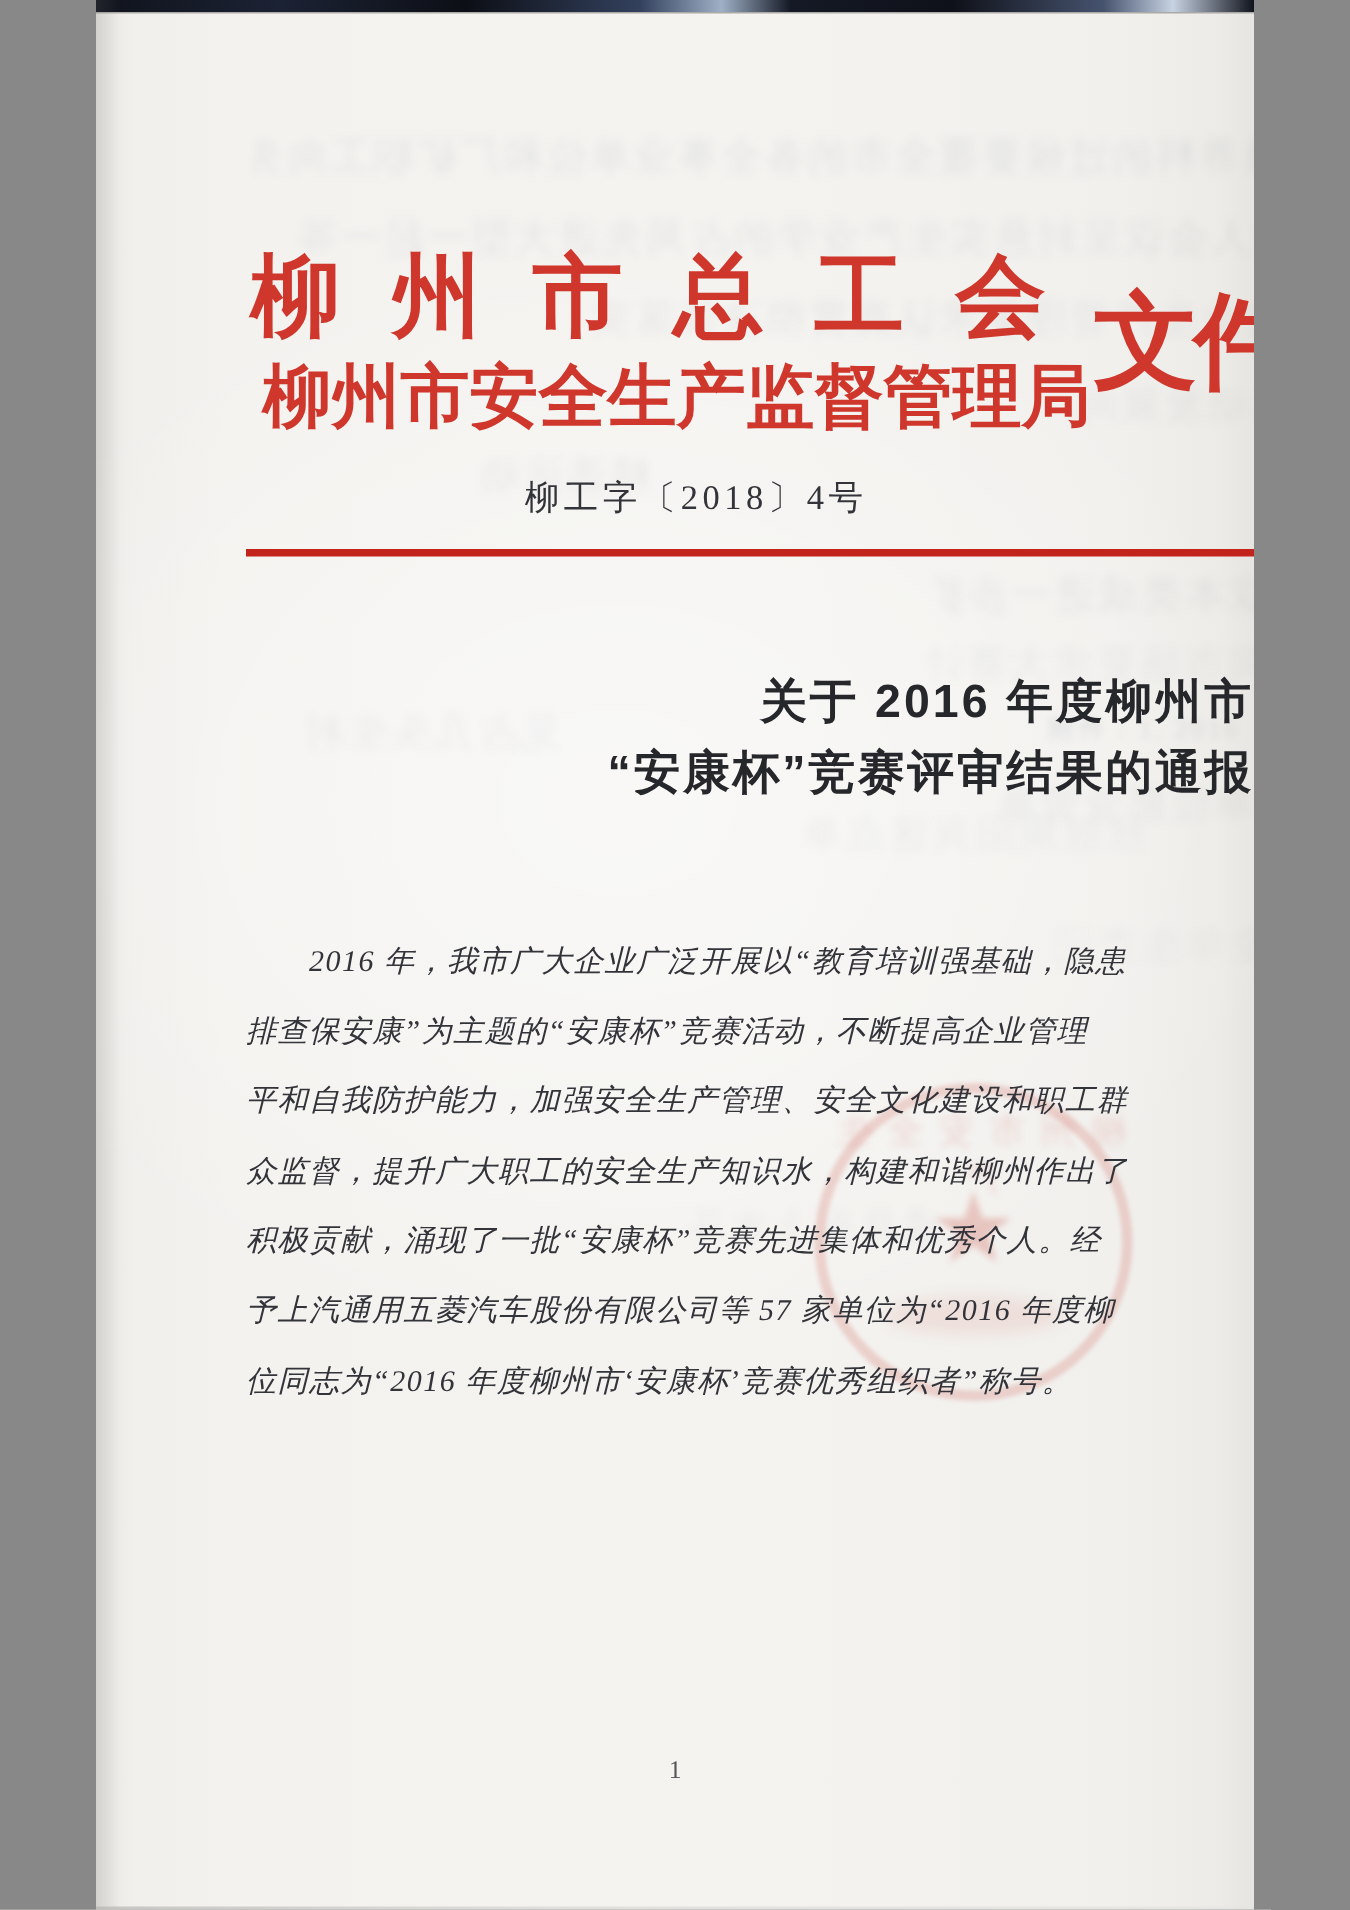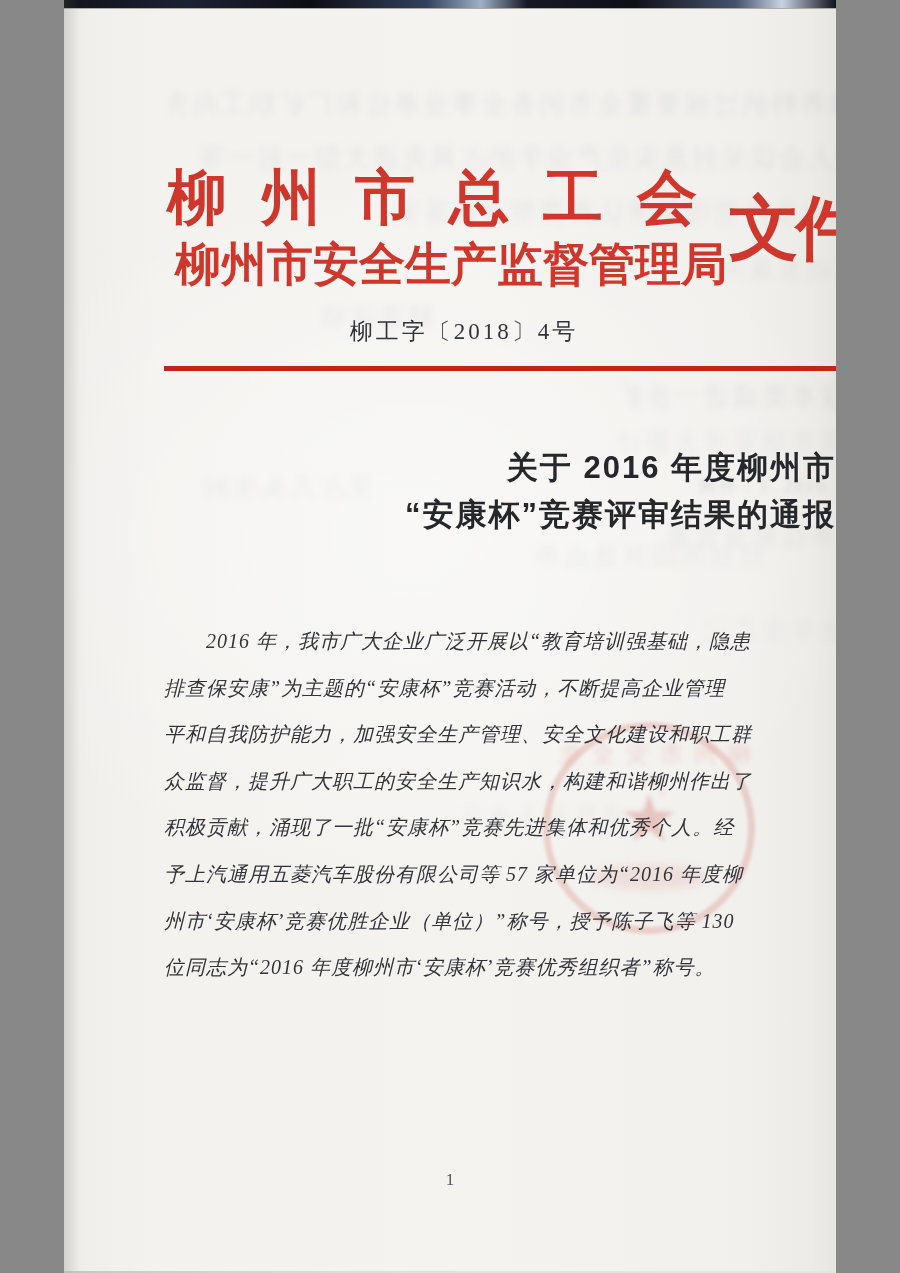--- a/index.html
+++ b/index.html
@@ -161,20 +161,19 @@
     <div>“安康杯”竞赛评审结果的通报</div>
   </div>
 
   <div class="body-text">
     <div class="line">　　2016 年，我市广大企业广泛开展以“教育培训强基础，隐患</div>
     <div class="line">排查保安康”为主题的“安康杯”竞赛活动，不断提高企业管理</div>
     <div class="line">平和自我防护能力，加强安全生产管理、安全文化建设和职工群</div>
     <div class="line">众监督，提升广大职工的安全生产知识水，构建和谐柳州作出了</div>
     <div class="line">积极贡献，涌现了一批“安康杯”竞赛先进集体和优秀个人。经</div>
     <div class="line">予上汽通用五菱汽车股份有限公司等 57 家单位为“2016 年度柳</div>
-    <div class="line">州市‘安康杯’竞赛优胜企业（单位）”称号，授予陈子飞等 130</div>
     <div class="line">位同志为“2016 年度柳州市‘安康杯’竞赛优秀组织者”称号。</div>
   </div>
 
   <div class="page-number">1</div>
 
   <div class="scan-edge-bottom"></div>
 </div>
 
 </body></html>

